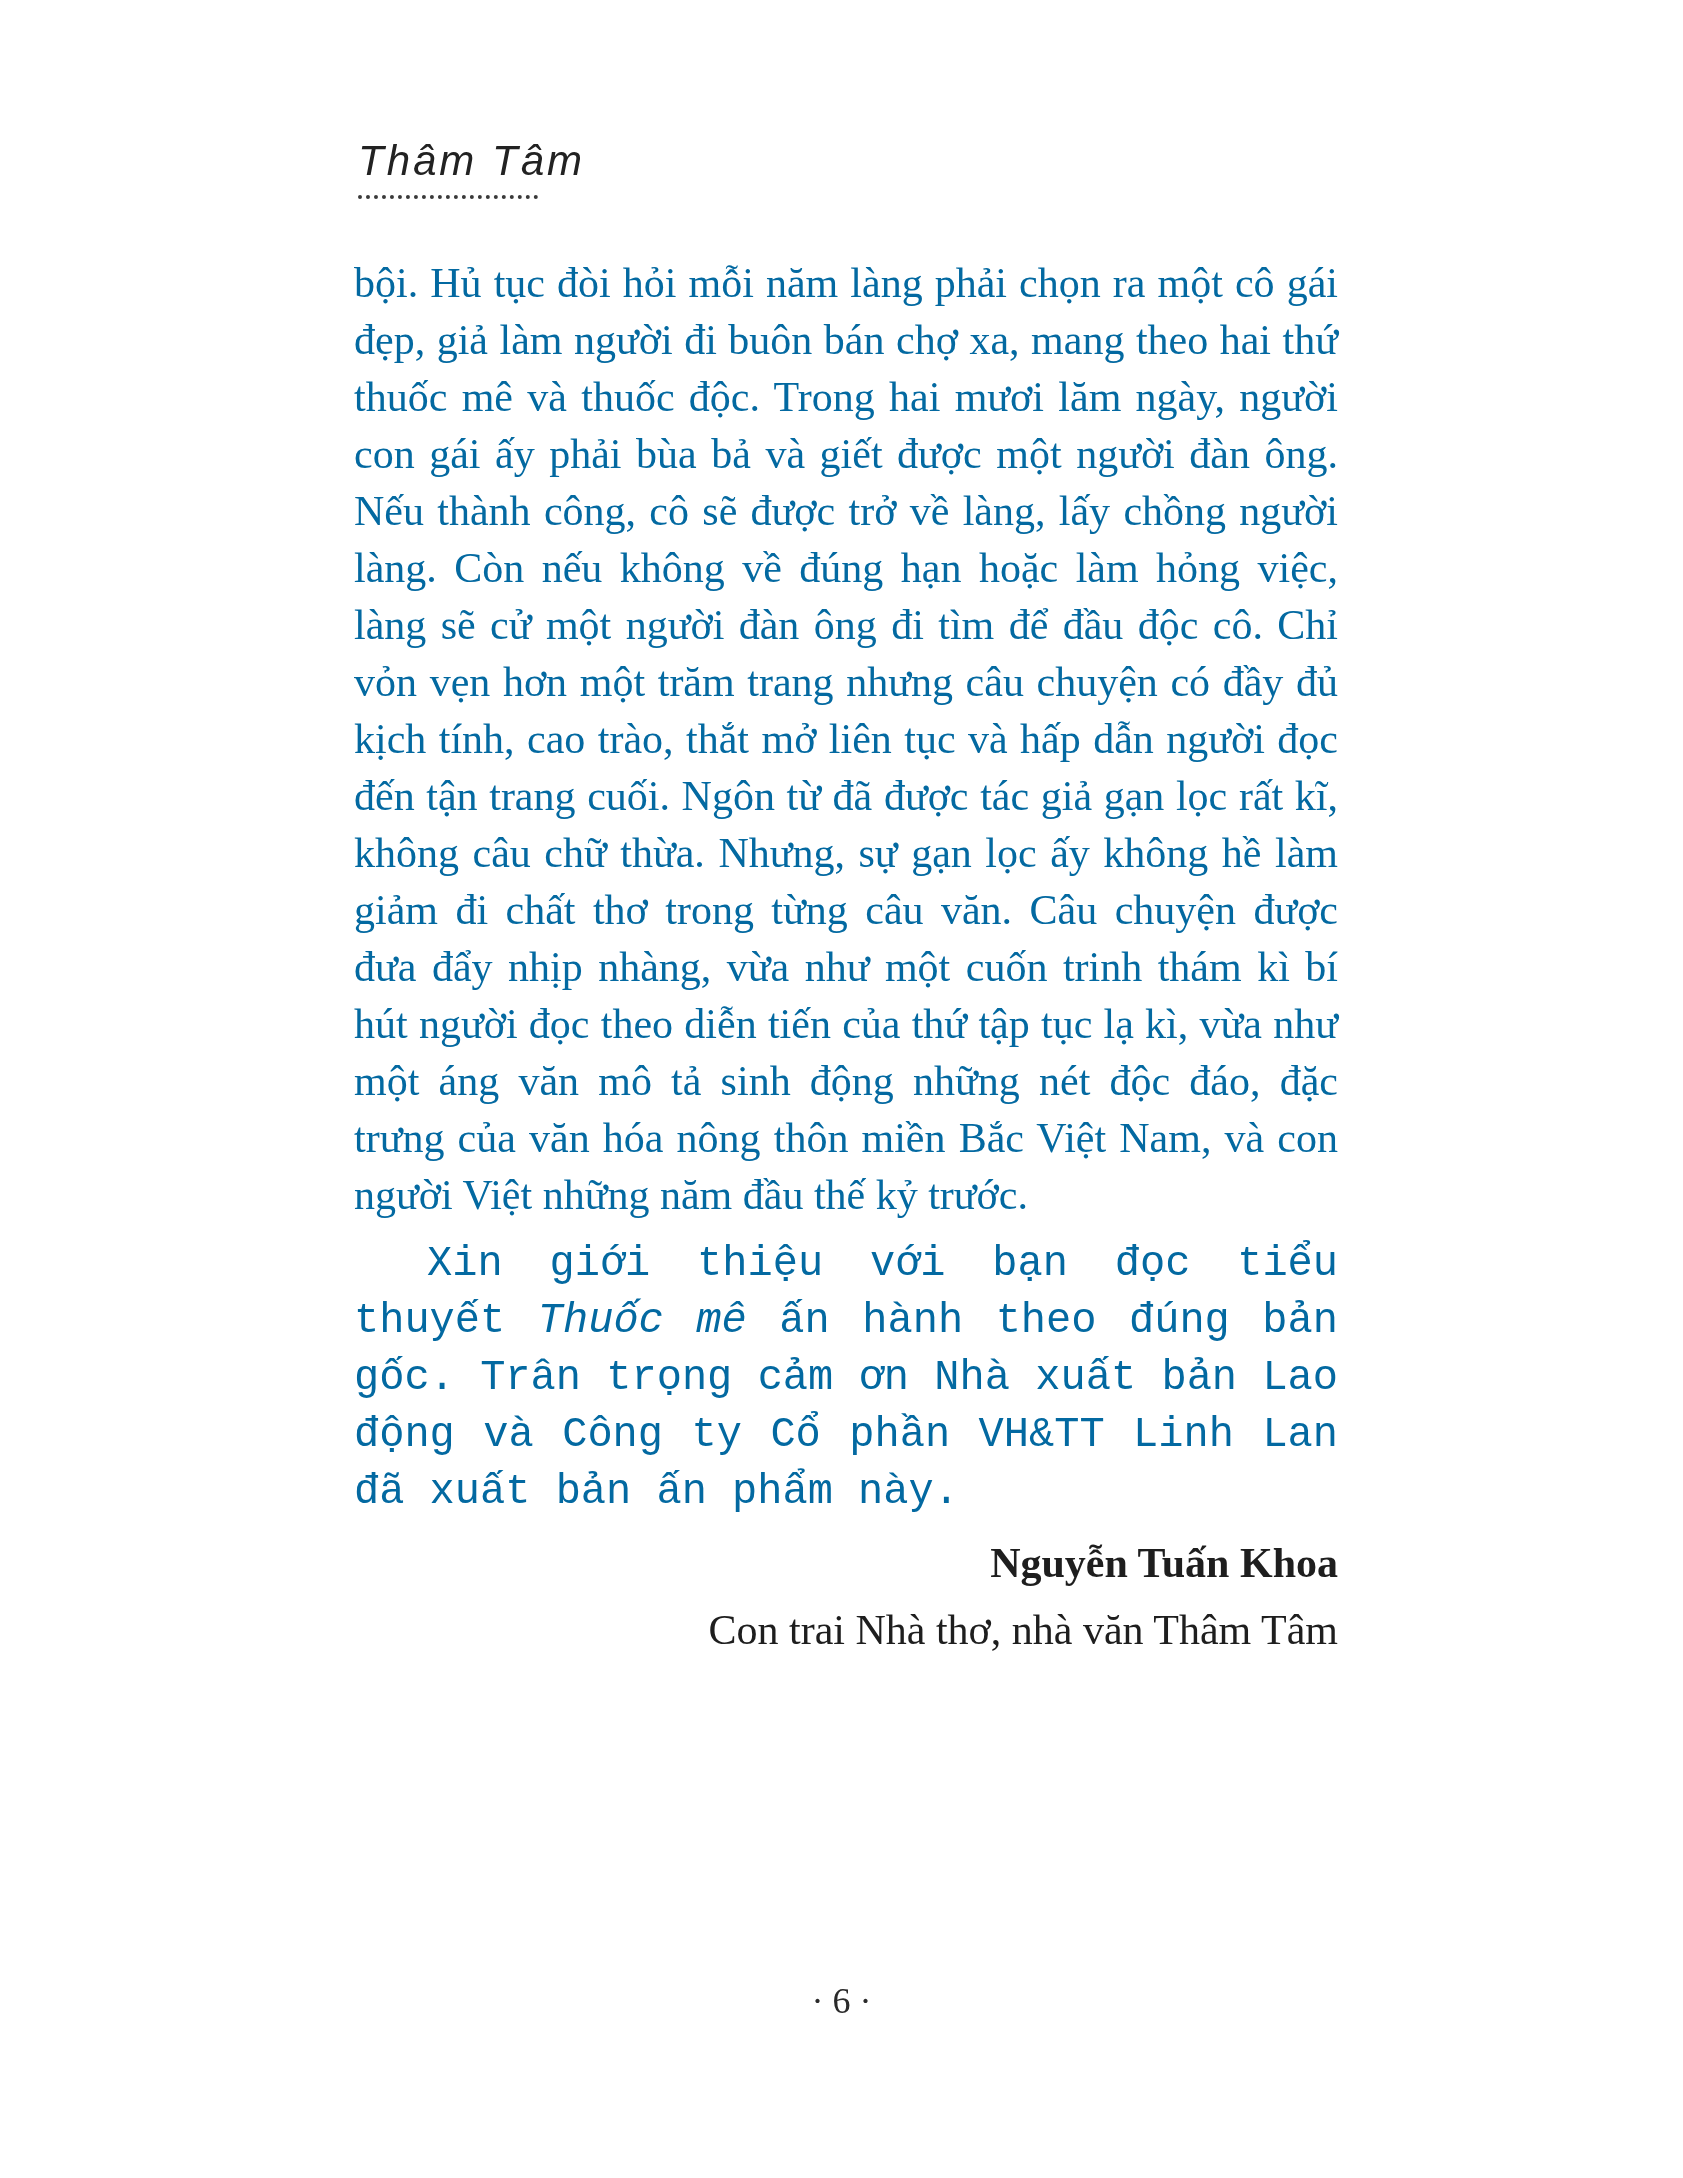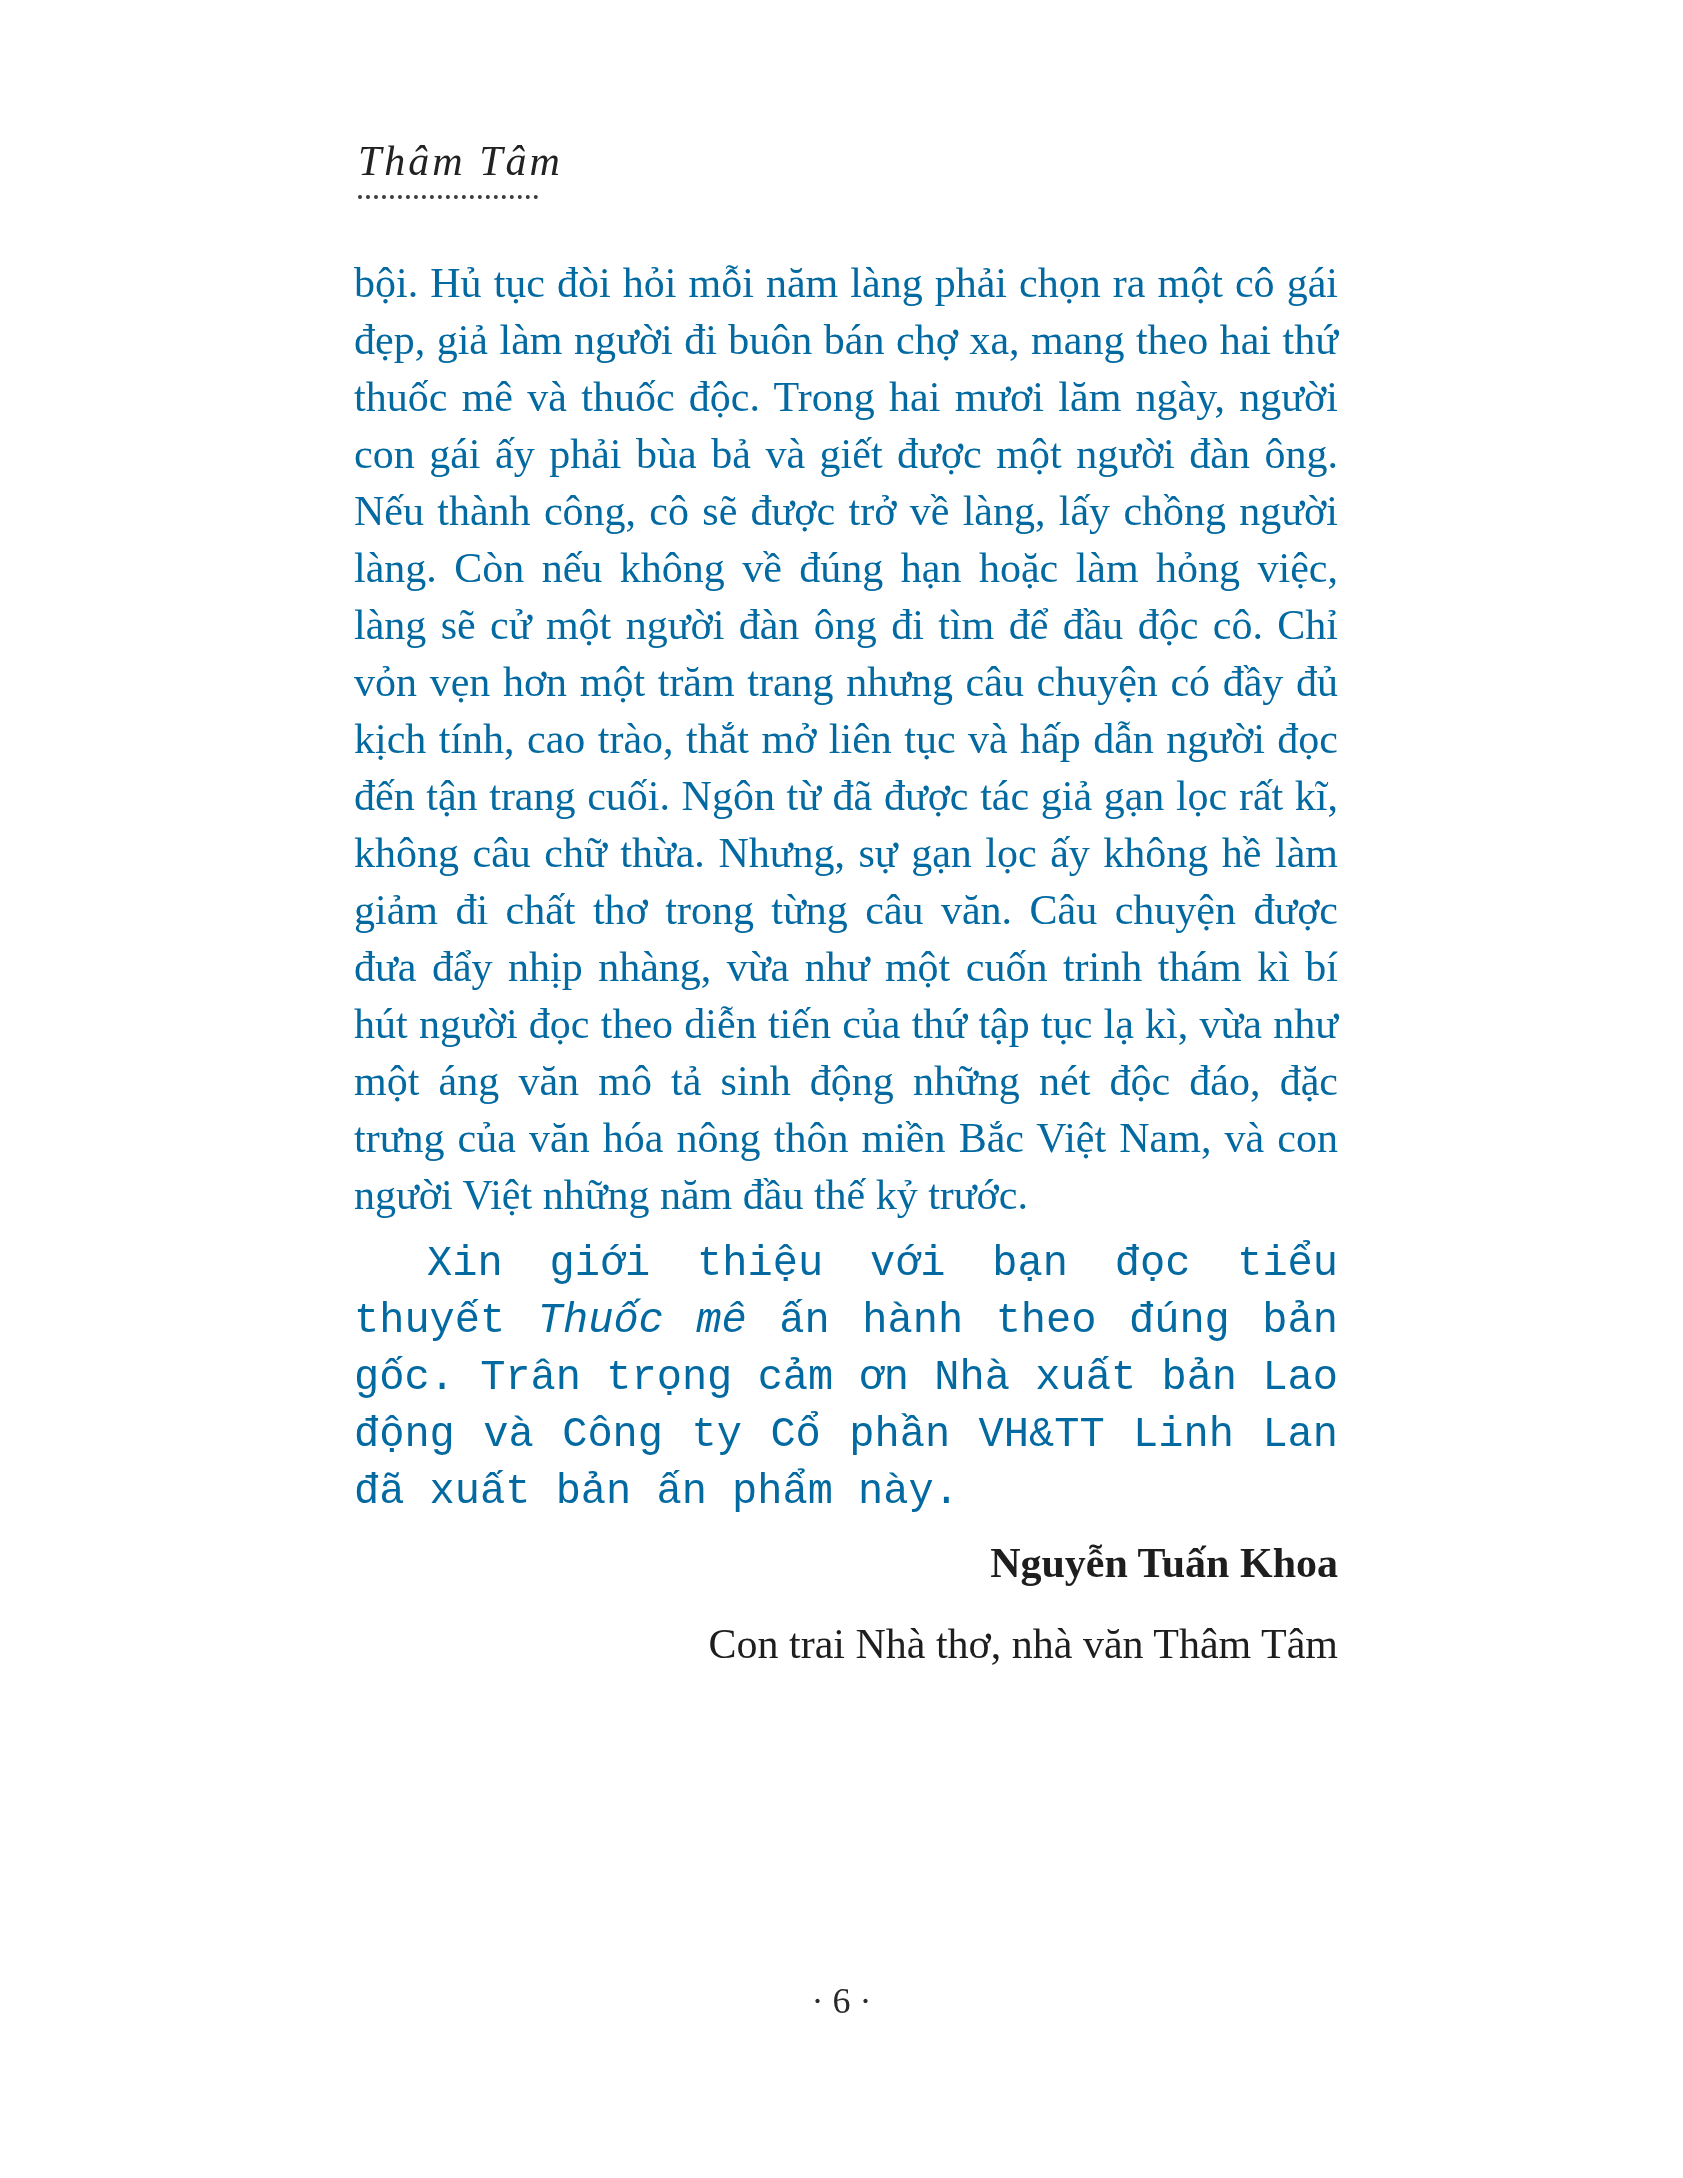--- a/index.html
+++ b/index.html
@@ -15,21 +15,21 @@
     color: #1e1e1e;
     font-family: "Liberation Serif", serif;
     overflow: hidden;
   }
   .running-head {
     position: absolute;
     top: 137px;
     left: 358px;
   }
   .running-head .author {
-    font-family: Liberation Serif, serif;
+    font-family: Liberation Sans, sans-serif;
     font-style: italic;
     font-size: 42px;
     letter-spacing: 3px;
     color: #222;
   }
   .running-head .dotted-rule {
     margin-top: 10px;
     width: 180px;
     border-bottom: 4px dotted #3a3a3a;
     height: 0;
@@ -60,21 +60,21 @@
     text-align: right;
     font-size: 42px;
     line-height: 57px;
     color: #1e1e1e;
   }
   .signature .sig-name {
     margin-top: 8px;
     font-weight: bold;
   }
   .signature .sig-title {
-    margin-top: 24px;
+    margin-top: 10px;
   }
   .page-footer {
     position: absolute;
     bottom: 156px;
     left: 0;
     width: 1683px;
     text-align: center;
     font-size: 36px;
     color: #2a2a2a;
   }

